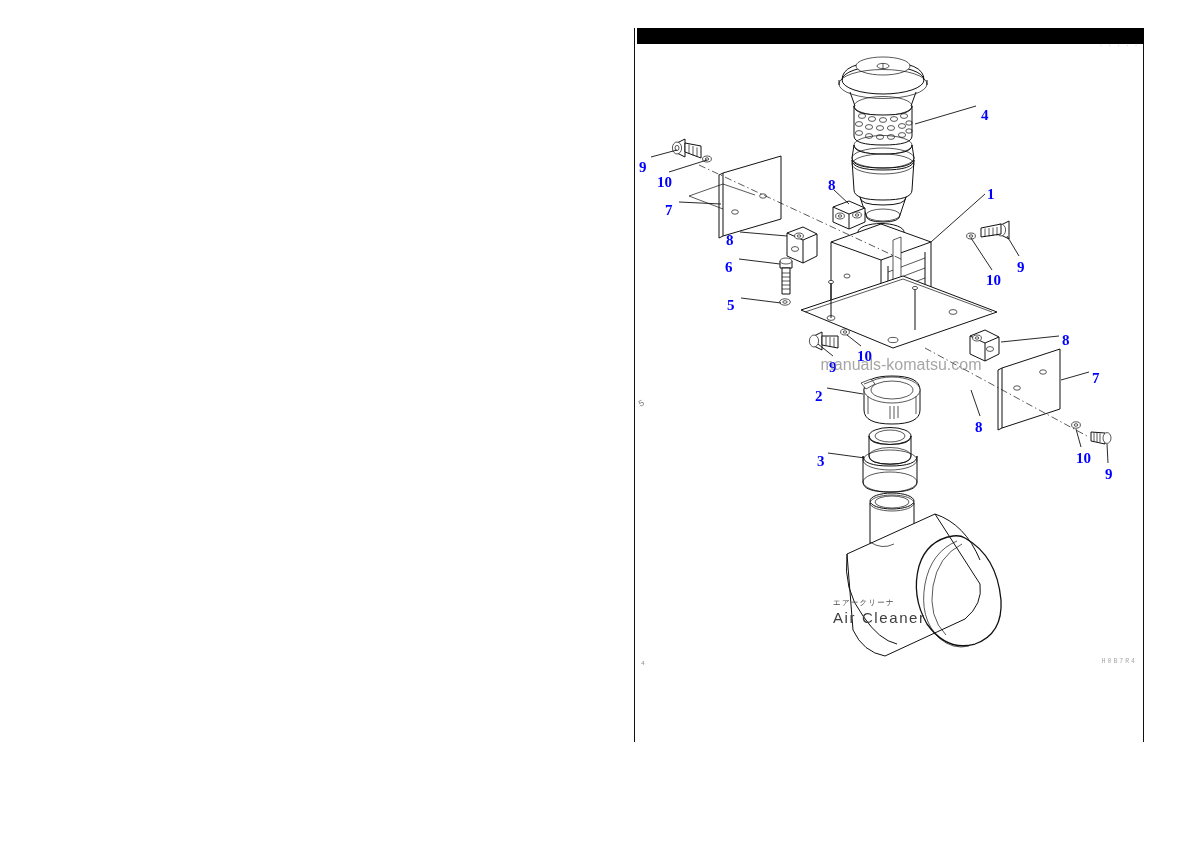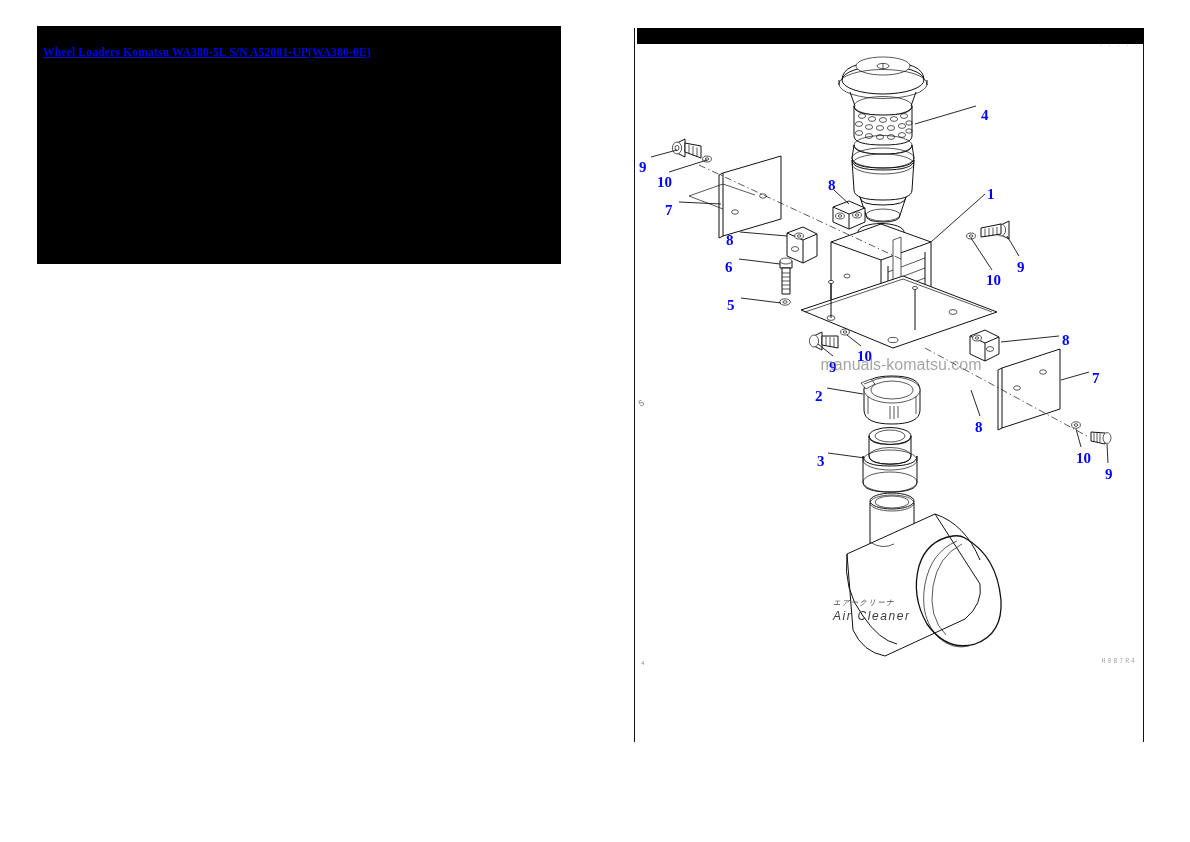--- a/index.html
+++ b/index.html
@@ -135,31 +135,30 @@
   }
 
   
   #ac-caption {
     position: absolute;
     left: 198px;
     top: 554px;
     color: #3a3a3a;
     font-family: "Liberation Sans", sans-serif;
     white-space: nowrap;
-    font-style: italic;
   }
   #ac-caption .jp {
     display: block;
     font-size: 7.5px;
     letter-spacing: 1.2px;
     color: #4a4a4a;
   }
   #ac-caption .en {
     display: block;
-    font-size: 12px;
+    font-size: 15px;
     letter-spacing: 1.6px;
     margin-top: 1px;
     color: #3c3c3c;
   }
 
   svg.draw {
     position: absolute;
     left: 0;
     top: 0;
     width: 508px;
@@ -176,23 +175,20 @@
   .fillw{ fill:#ffffff; stroke:#111; stroke-width:1; }
   .fillwT{ fill:#ffffff; stroke:#111; stroke-width:0.7; }
   .leader { stroke:#111; stroke-width:0.9; fill:none; }
   .dash { stroke:#111; stroke-width:0.7; fill:none; stroke-dasharray:7 3 1.4 3; }
 </style>
 </head>
 <body>
 
 <div id="root">
 
-  <div id="left-panel">
-    <a id="title-link" href="#">Wheel Loaders Komatsu WA380-5L S/N A52001-UP(WA380-0E)</a>
-  </div>
 
   <div id="page">
 
     <div id="page-topbar"></div>
     <div id="topbar-code" class="corner-mark">. . . . .</div>
 
     <div id="page-inner">
 
       <div id="mark-left-mid" class="corner-mark">5</div>
       <div id="mark-bottom-left" class="corner-mark">4</div>

